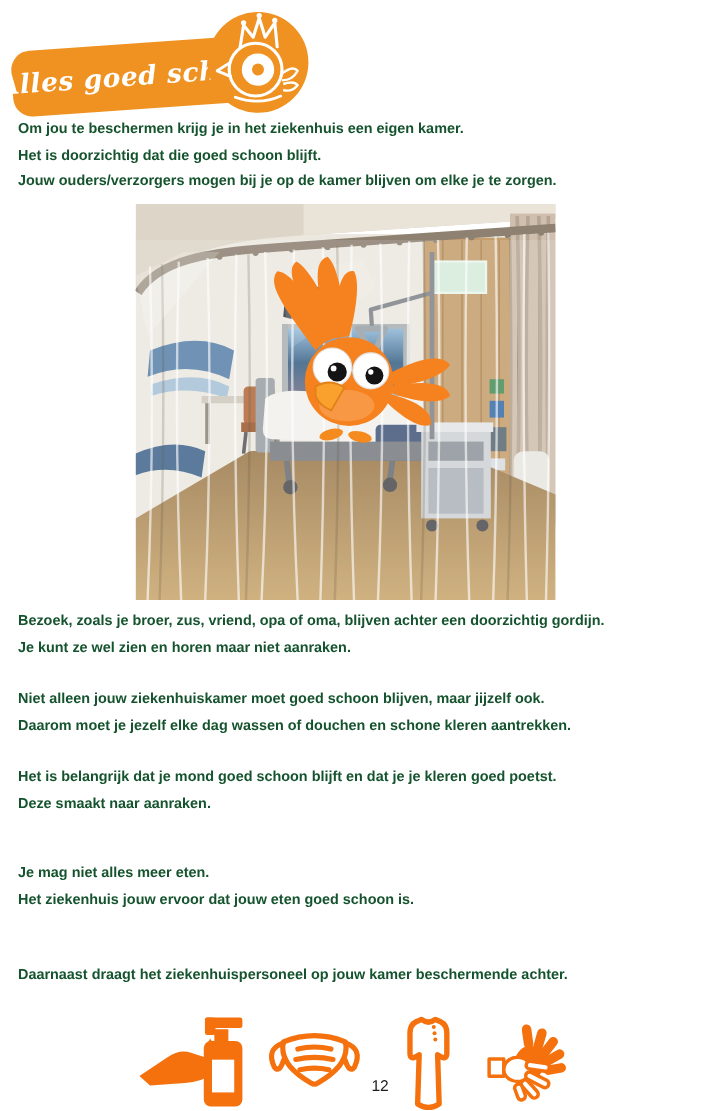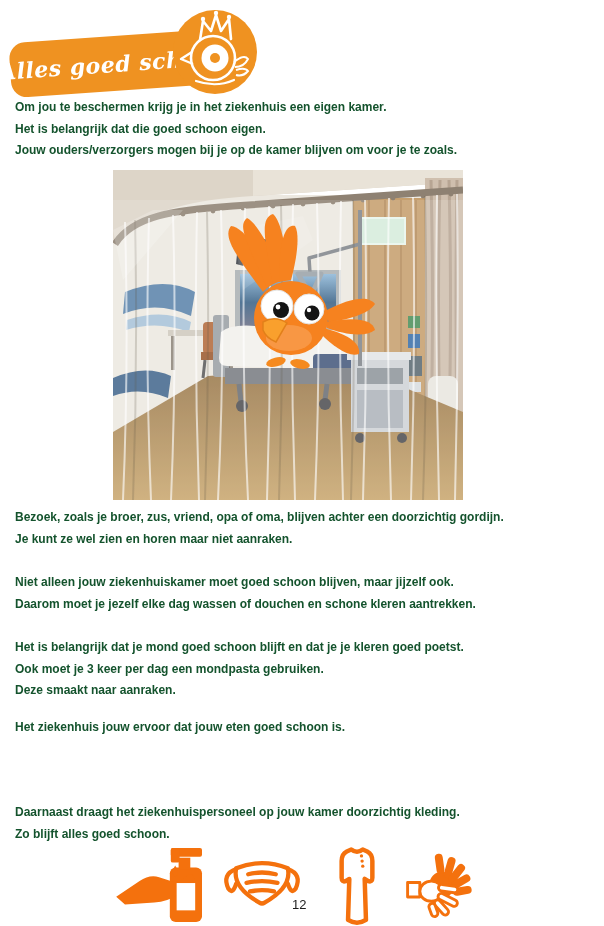--- a/index.html
+++ b/index.html
@@ -15,21 +15,21 @@
 
   
   .para{position:absolute;left:15px;width:585px;color:#14532d;font-size:12px;line-height:21.5px;font-weight:bold;}
   .para p{margin:0;white-space:nowrap;}
 
   
   .photo{position:absolute;left:113px;top:170px;width:350px;height:330px;margin:0;}
 
   
   .picto{position:absolute;}
-  .page-number{position:absolute;left:292px;top:897px;width:32px;text-align:left;
+  .page-number{position:absolute;left:292px;top:897px;width:32px;text-align:right;
                color:#1c1c1c;font-size:13px;}
 </style>
 </head>
 <body>
 
 <div class="page">
 
   <div class="badge">
     <span>Alles goed schoon</span>
   </div>
@@ -42,22 +42,22 @@
     <circle cx="43" cy="52" r="22" fill="none" stroke="#fff" stroke-width="2.6"></circle>
     <circle cx="45" cy="52" r="13.5" fill="#fff"></circle>
     <circle cx="45" cy="52" r="5" fill="#ef9221"></circle>
     <path d="M22,46 L11,53 L23,58" fill="none" stroke="#fff" stroke-width="2.4" stroke-linejoin="round"></path>
     <path d="M64,56 q10,-8 14,-3 q-4,8 -13,8 M66,64 q9,-3 12,1 q-5,6 -12,4" stroke="#fff" stroke-width="2" fill="none"></path>
     <path d="M26,75 q20,7 38,-1" stroke="#fff" stroke-width="2.2" fill="none" stroke-linecap="round"></path>
   </svg>
 
   <div class="para" style="top:97px">
     <p>Om jou te beschermen krijg je in het ziekenhuis een eigen kamer.</p>
-    <p>Het is belangrijk dat die goed schoon eigen.</p>
-    <p>Jouw ouders/verzorgers mogen bij je op de kamer blijven om voor je te zoals.</p>
+    <p>Het is doorzichtig dat die goed schoon blijft.</p>
+    <p>Jouw ouders/verzorgers mogen bij je op de kamer blijven om elke je te zorgen.</p>
   </div>
 
   <figure class="photo">
     <svg width="350" height="330" viewBox="0 0 350 330">
       <defs>
         <linearGradient id="floorG" x1="0" y1="0" x2="0" y2="1">
           <stop offset="0" stop-color="#97764a"></stop>
             <stop offset="1" stop-color="#c9a76f"></stop>
         </linearGradient>
         <linearGradient id="winG" x1="0" y1="0" x2="0" y2="1">
@@ -219,31 +219,30 @@
     <p>Daarom moet je jezelf elke dag wassen of douchen en schone kleren aantrekken.</p>
   </div>
 
   <div class="para" style="top:507px">
     <p>Bezoek, zoals je broer, zus, vriend, opa of oma, blijven achter een doorzichtig gordijn.</p>
     <p>Je kunt ze wel zien en horen maar niet aanraken.</p>
   </div>
 
   <div class="para" style="top:637px">
     <p>Het is belangrijk dat je mond goed schoon blijft en dat je je kleren goed poetst.</p>
-    <p>Ook moet je 3 keer per dag een mondpasta gebruiken.</p>
     <p>Deze smaakt naar aanraken.</p>
   </div>
 
   <div class="para" style="top:717px">
+    <p>Je mag niet alles meer eten.</p>
     <p>Het ziekenhuis jouw ervoor dat jouw eten goed schoon is.</p>
   </div>
 
   <div class="para" style="top:802px">
-    <p>Daarnaast draagt het ziekenhuispersoneel op jouw kamer doorzichtig kleding.</p>
-    <p>Zo blijft alles goed schoon.</p>
+    <p>Daarnaast draagt het ziekenhuispersoneel op jouw kamer beschermende achter.</p>
   </div>
 
   <svg class="picto" style="left:114px;top:846px" width="98" height="78" viewBox="0 0 100 80">
     <g fill="#f4710d">
       <rect x="57" y="22" width="33" height="56" rx="6"></rect>
       <rect x="66" y="12" width="12" height="12"></rect>
       <rect x="58" y="2" width="32" height="9" rx="2"></rect>
       <rect x="58" y="2" width="9" height="15" rx="2"></rect>
       <path d="M62.5,20 q5.5,8 0,12 q-5.5,-4 0,-12 Z"></path>
       <path d="M2,52 L26,36 q10,-7 20,-4 l12,4 q6,2 12,-2 l5,-4 q6,-3 7,3 q1,5 -5,9 l-12,8 q-10,7 -24,8 l-30,2 Z"></path>

